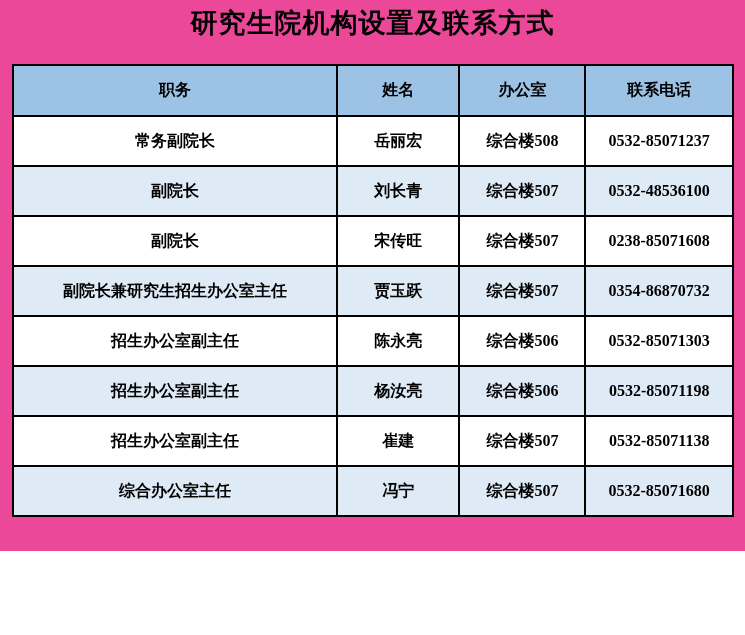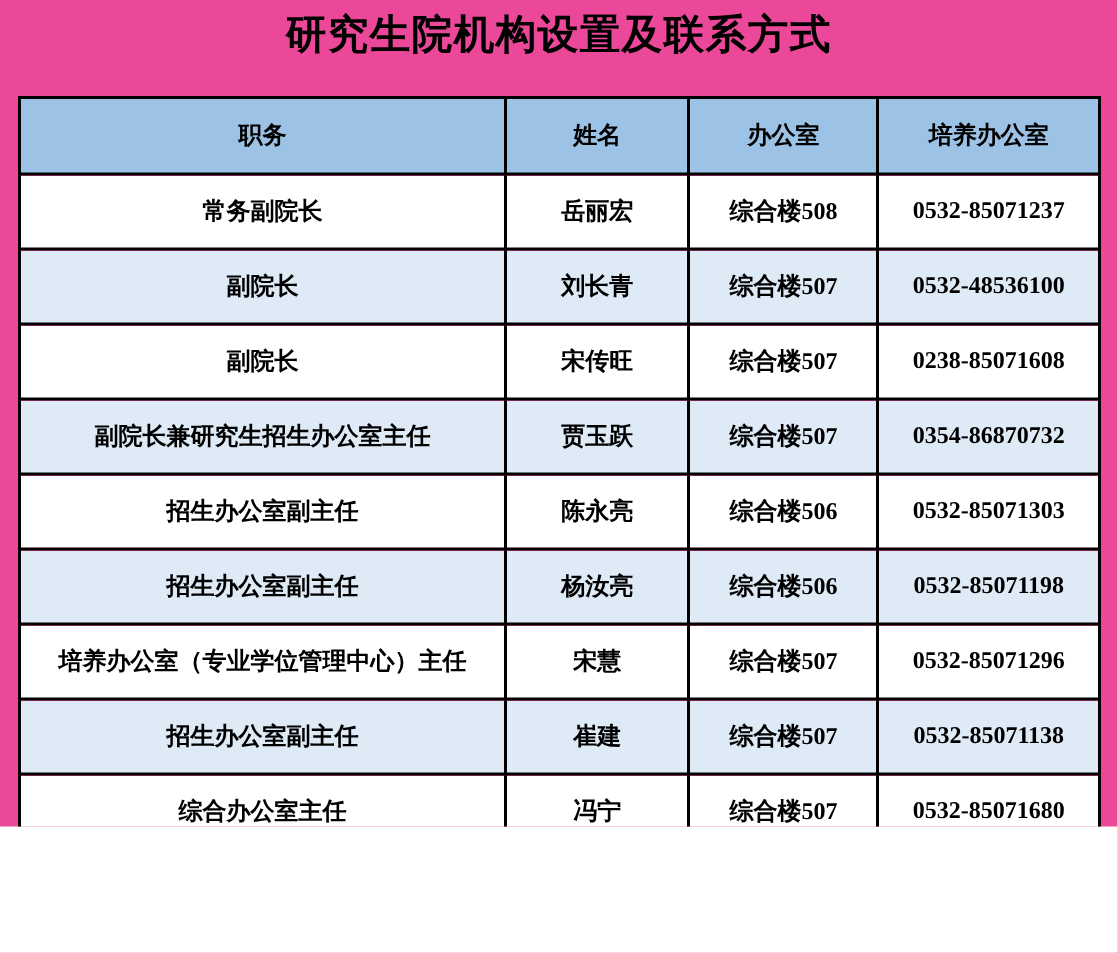--- a/index.html
+++ b/index.html
@@ -73,21 +73,21 @@
       <col class="c1">
         <col class="c2">
         <col class="c3">
         <col class="c4">
     </colgroup>
     <thead>
       <tr id="header-row">
           <th>职务</th>
           <th>姓名</th>
           <th>办公室</th>
-          <th>培养办公室</th>
+          <th>联系电话</th>
         </tr>
     </thead>
     <tbody id="table-body">
         <tr>
           <td>常务副院长</td>
           <td>岳丽宏</td>
           <td>综合楼508</td>
           <td>0532-85071237</td>
         </tr>
         <tr>
@@ -114,26 +114,20 @@
           <td>综合楼506</td>
           <td>0532-85071303</td>
         </tr>
         <tr>
           <td>招生办公室副主任</td>
           <td>杨汝亮</td>
           <td>综合楼506</td>
           <td>0532-85071198</td>
         </tr>
         <tr>
-          <td>培养办公室（专业学位管理中心）主任</td>
-          <td>宋慧</td>
-          <td>综合楼507</td>
-          <td>0532-85071296</td>
-        </tr>
-        <tr>
           <td>招生办公室副主任</td>
           <td>崔建</td>
           <td>综合楼507</td>
           <td>0532-85071138</td>
         </tr>
         <tr>
           <td>综合办公室主任</td>
           <td>冯宁</td>
           <td>综合楼507</td>
           <td>0532-85071680</td>

